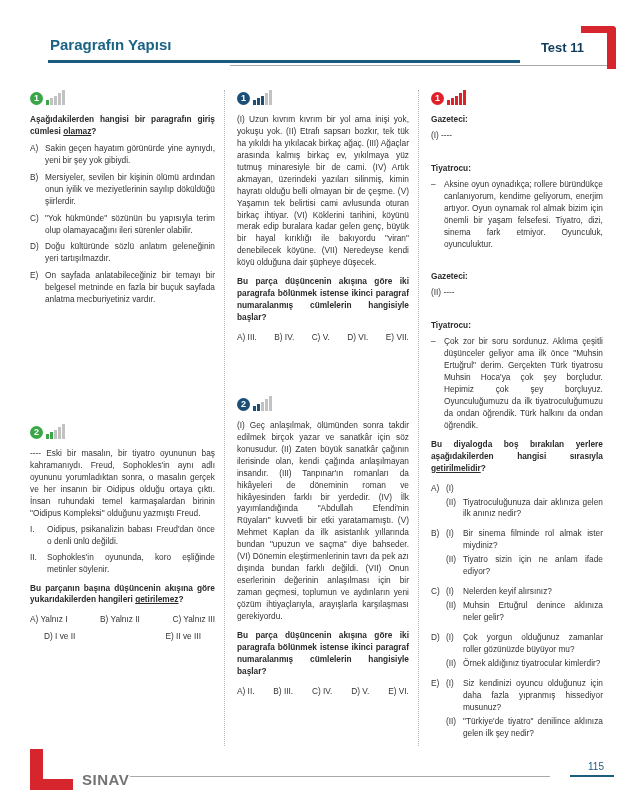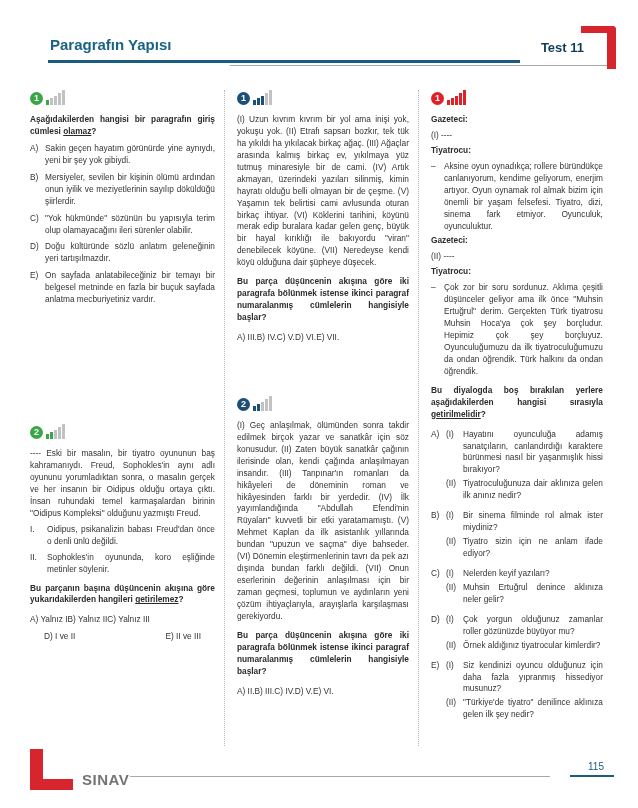--- a/index.html
+++ b/index.html
@@ -30,26 +30,26 @@
   .b1{height:5px}.b2{height:7px}.b3{height:9px}.b4{height:12px}.b5{height:15px}
   .green .qnum{background:#3aa648}.green .bar.on{background:#3aa648}
   .blue .qnum{background:#1b4f78}.blue .bar.on{background:#1b4f78}
   .red .qnum{background:#e02128}.red .bar.on{background:#e02128}
   
   .opt{display:flex;margin-top:5px;}
   .opt-label{width:15px;flex:0 0 15px;}
   .opt-text{flex:1;text-align:justify;}
   .roman{display:flex;margin-top:4px;}
   .roman-label{width:17px;flex:0 0 17px;}
-  .inline-opts{display:flex;margin-top:8px;}
+  .inline-opts{display:flex;justify-content:space-between;margin-top:8px;}
   .inline-opts2{display:flex;justify-content:space-between;margin-top:5px;padding:0 14px;}
   .gap-q2-c1{margin-top:118px;}
   .gap-q2-c2{margin-top:52px;}
   
-  .speaker{font-weight:700;color:#2b2b2b;margin-top:3px;}
+  .speaker{font-weight:700;color:#2b2b2b;margin-top:21px;}
   .blankline{margin-top:4px;}
   .dashrow{display:flex;margin-top:4px;}
   .dash{width:13px;flex:0 0 13px;}
   
   .popt{display:flex;margin-top:8px;}
   .popt .sub{flex:1;}
   .subrow{display:flex;margin-top:2px;}
   .sub-label{width:17px;flex:0 0 17px;}
   
   .ftr{position:absolute;left:0;right:0;bottom:0;height:70px;}
@@ -215,21 +215,20 @@
           <span class="dash">–</span>
           <span class="opt-text">Çok zor bir soru sordunuz. Aklıma çeşitli düşünceler geliyor ama ilk önce "Muhsin Ertuğrul" derim. Gerçekten Türk tiyatrosu Muhsin Hoca'ya çok şey borçludur. Hepimiz çok şey borçluyuz. Oyunculuğumuzu da ilk tiyatroculuğumuzu da ondan öğrendik. Türk halkını da ondan öğrendik.</span>
         </div>
         <p class="stem"><span>Bu diyalogda boş bırakılan yerlere aşağıdakilerden hangisi sırasıyla </span><span class="u">getirilmelidir</span><span>?</span></p>
 
         <div class="popt">
           <span class="opt-label">A)</span>
           <span class="sub">
             <span class="subrow" style="margin-top:0">
                 <span class="sub-label">(I)</span>
-                <span class="opt-text">Hayatını oyunculuğa adamış sanatçıların, canlandırdığı karaktere bürünmesi nasıl bir yaşanmışlık hissi bırakıyor?</span>
               </span>
             <span class="subrow">
                 <span class="sub-label">(II)</span>
                 <span class="opt-text">Tiyatroculuğunuza dair aklınıza gelen ilk anınız nedir?</span>
               </span>
           </span>
         </div>
         <div class="popt">
           <span class="opt-label">B)</span>
           <span class="sub">
@@ -241,21 +240,21 @@
                 <span class="sub-label">(II)</span>
                 <span class="opt-text">Tiyatro sizin için ne anlam ifade ediyor?</span>
               </span>
           </span>
         </div>
         <div class="popt">
           <span class="opt-label">C)</span>
           <span class="sub">
             <span class="subrow" style="margin-top:0">
                 <span class="sub-label">(I)</span>
-                <span class="opt-text">Nelerden keyif yazıları?</span>
+                <span class="opt-text">Nelerden keyif alırsınız?</span>
               </span>
             <span class="subrow">
                 <span class="sub-label">(II)</span>
                 <span class="opt-text">Muhsin Ertuğrul denince aklınıza neler gelir?</span>
               </span>
           </span>
         </div>
         <div class="popt">
           <span class="opt-label">D)</span>
           <span class="sub">

